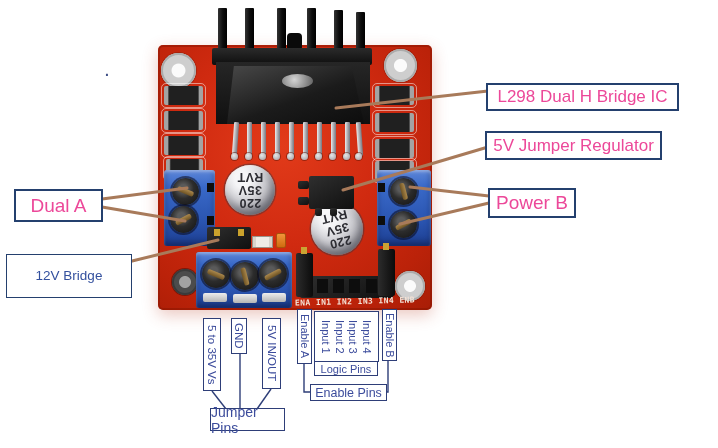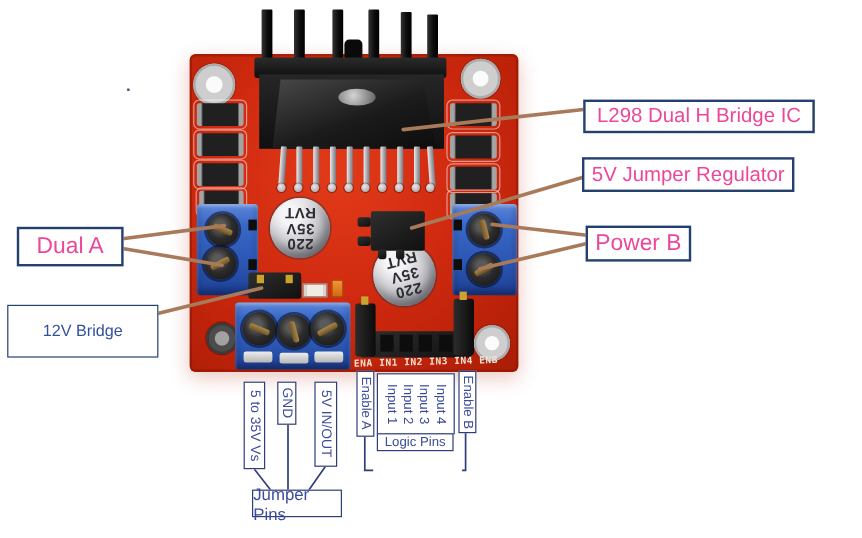--- a/index.html
+++ b/index.html
@@ -224,15 +224,16 @@
 
   <div class="lbl pinbox inputsbox" style="left:314px;top:311px;width:65px;height:51px;font-size:11px;">
     <span class="vtext">Input 1</span>
     <span class="vtext">Input 2</span>
     <span class="vtext">Input 3</span>
     <span class="vtext">Input 4</span>
   </div>
 
   <div class="lbl pinbox" style="left:314px;top:361px;width:64px;height:15px;font-size:11px;">Logic Pins</div>
   <div class="lbl pinbox vtext" style="left:382px;top:309px;width:15px;height:52px;font-size:11px;">Enable B</div>
+  <div class="lbl pinbox" style="left:310px;top:384px;width:77px;height:17px;font-size:12.5px;">Enable Pins</div>
   <div class="lbl pinbox" style="left:210px;top:408px;width:75px;height:23px;font-size:14px;">Jumper Pins</div>
 
 </div>
 
 </body></html>

